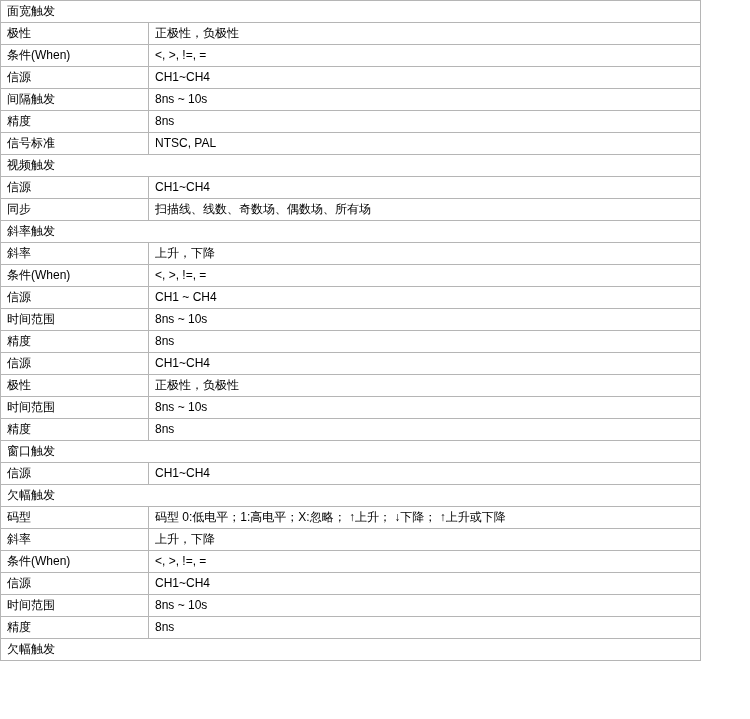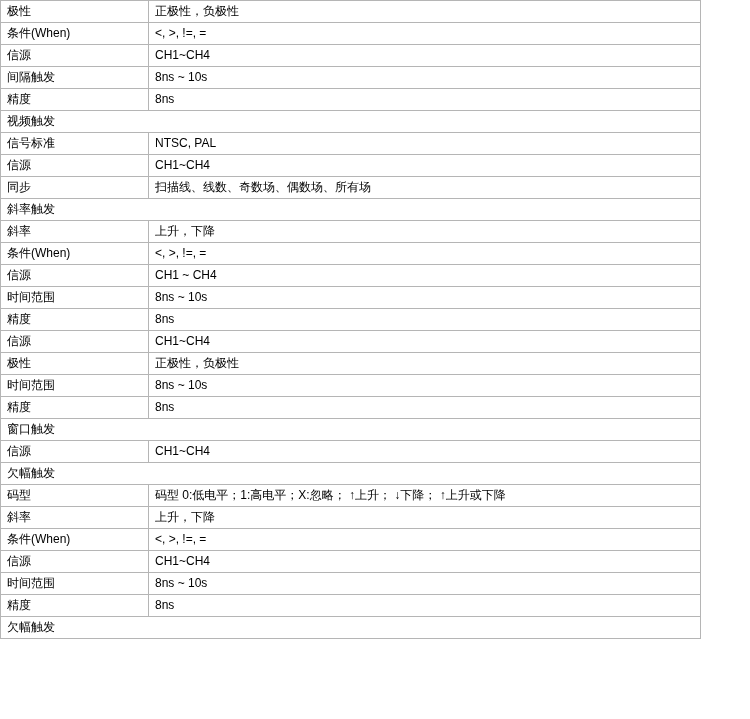--- a/index.html
+++ b/index.html
@@ -50,20 +50,23 @@
 </style>
 </head>
 <body>
 
 <table class="spec-table">
   <colgroup>
     <col class="c1">
     <col class="c2">
   </colgroup>
   <tbody>
+      <tr class="first-row">
+        <td class="section-cell" colspan="2">面宽触发</td>
+      </tr>
       <tr>
         <td class="label">极性</td>
         <td class="value">正极性，负极性</td>
       </tr>
       <tr>
         <td class="label">条件(When)</td>
         <td class="value">&lt;, &gt;, !=, =</td>
       </tr>
       <tr>
         <td class="label">信源</td>
@@ -71,25 +74,25 @@
       </tr>
       <tr>
         <td class="label">间隔触发</td>
         <td class="value">8ns ~ 10s</td>
       </tr>
       <tr>
         <td class="label">精度</td>
         <td class="value">8ns</td>
       </tr>
       <tr>
-        <td class="section-cell" colspan="2">视频触发</td>
+        <td class="label">信号标准</td>
+        <td class="value">NTSC, PAL</td>
       </tr>
       <tr>
-        <td class="label">信号标准</td>
-        <td class="value">NTSC, PAL</td>
+        <td class="section-cell" colspan="2">视频触发</td>
       </tr>
       <tr>
         <td class="label">信源</td>
         <td class="value">CH1~CH4</td>
       </tr>
       <tr>
         <td class="label">同步</td>
         <td class="value">扫描线、线数、奇数场、偶数场、所有场</td>
       </tr>
       <tr>

